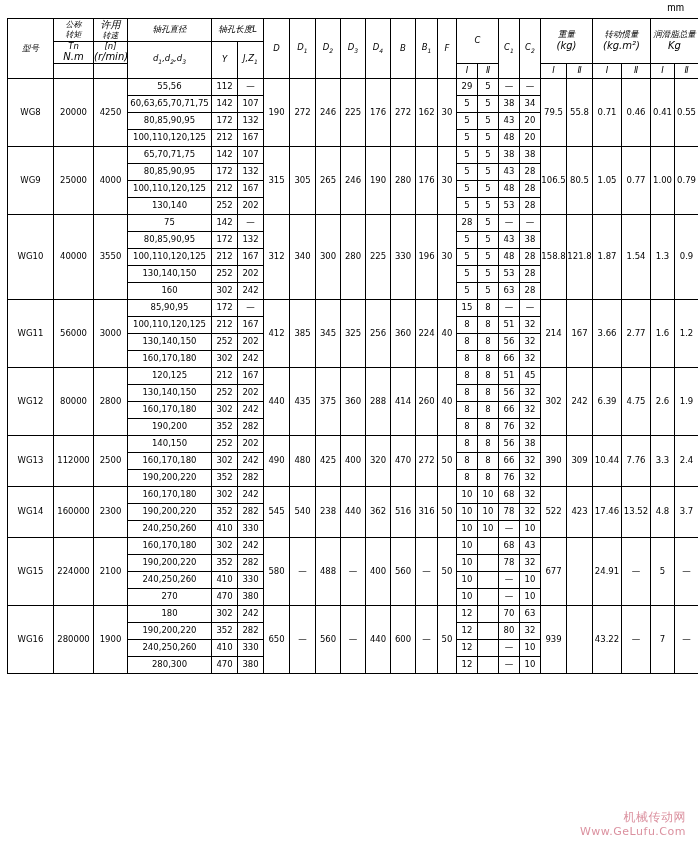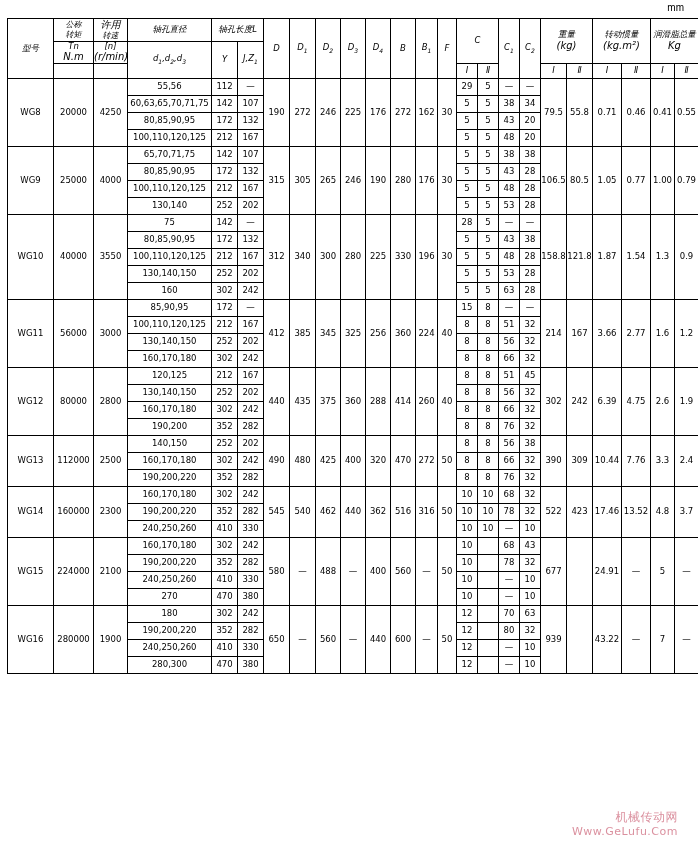--- a/index.html
+++ b/index.html
@@ -36,21 +36,21 @@
     overflow:hidden;
   }
   .hrow td{height:14px;font-style:italic;}
   .model{font-size:9px;}
   .sub{font-size:10px;}
   .dim{font-size:8px;}
   .small{font-size:7.5px;margin-left:32px;}
   .rowh{height:17px;}
   .watermark{
     position:absolute;
-    right:20px;bottom:4px;
+    right:12px;bottom:4px;
     color:#d98b9a;
     font-size:11px;
     font-family:"DejaVu Sans",sans-serif;
     letter-spacing:0.5px;
     line-height:1.25;
     text-align:right;
     opacity:0.95;
   }
   .watermark .cn{font-size:12px;}
   sub{font-size:6px;}
@@ -451,21 +451,21 @@
         </tr>
         <tr class="rowh">
           <td class="model" rowspan="3">WG14</td>
           <td class="dim" rowspan="3">160000</td>
           <td class="dim" rowspan="3">2300</td>
           <td class="small">160,170,180</td>
           <td class="dim">302</td>
           <td class="dim">242</td>
           <td class="dim" rowspan="3">545</td>
           <td class="dim" rowspan="3">540</td>
-          <td class="dim" rowspan="3">462</td>
+          <td class="dim" rowspan="3">238</td>
           <td class="dim" rowspan="3">440</td>
           <td class="dim" rowspan="3">362</td>
           <td class="dim" rowspan="3">516</td>
           <td class="dim" rowspan="3">316</td>
           <td class="dim" rowspan="3">50</td>
           <td class="dim">10</td>
           <td class="dim">10</td>
           <td class="dim">68</td>
           <td class="dim">32</td>
           <td class="dim" rowspan="3">522</td>

